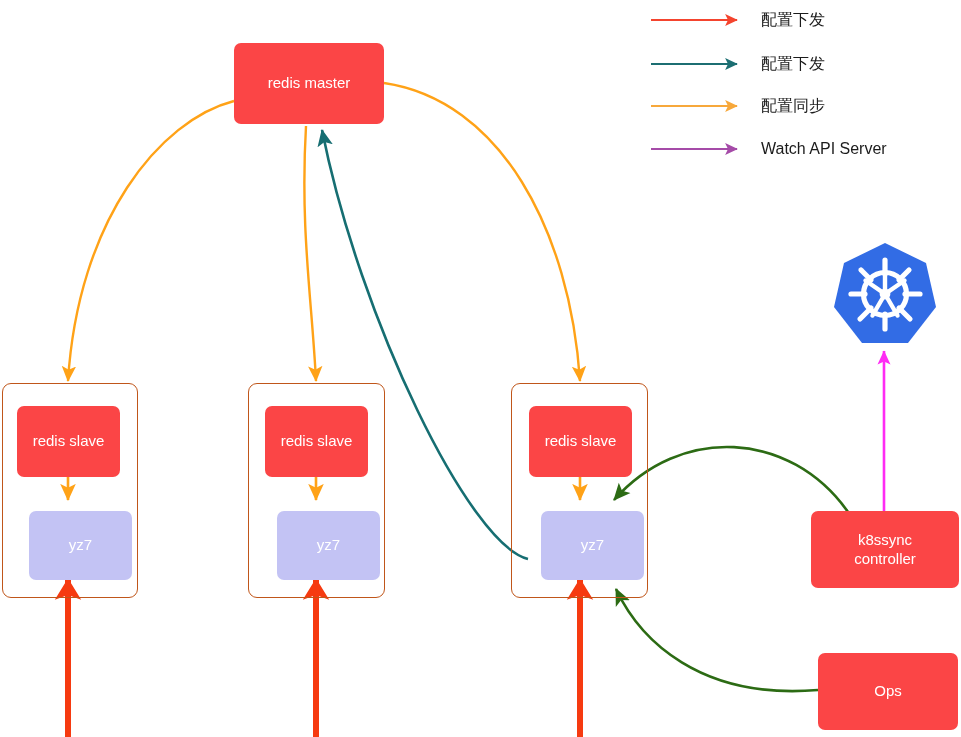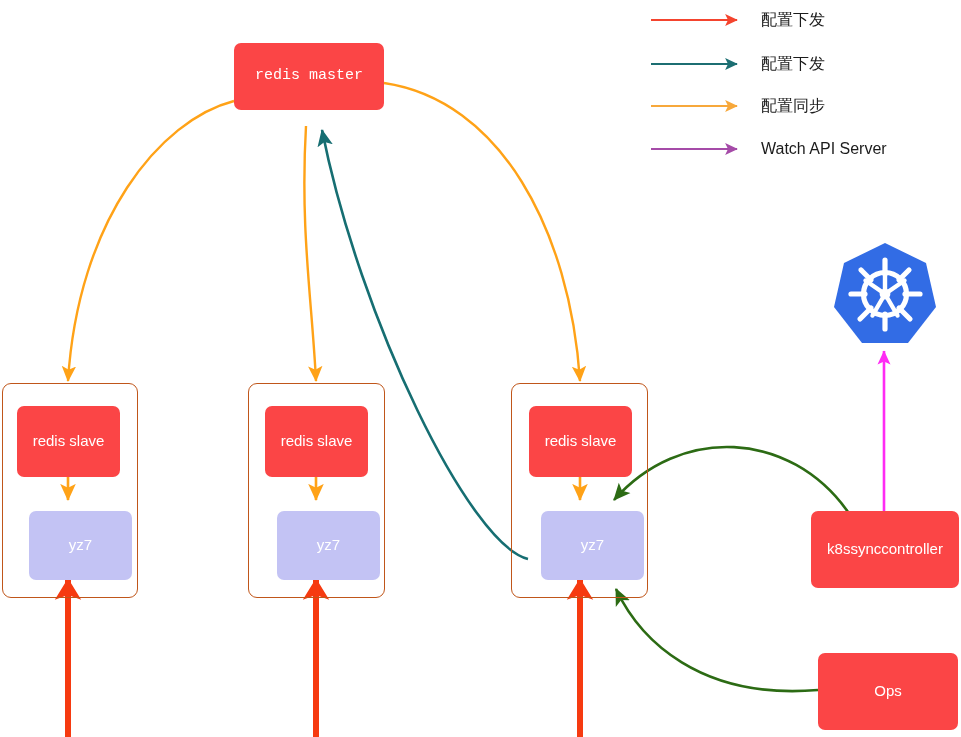--- a/index.html
+++ b/index.html
@@ -63,21 +63,21 @@
 
     <path d="M818,690 C700,700 640,640 616,589" fill="none" stroke="#2C6B14" stroke-width="2.6" marker-end="url(#ah-green)"></path>
 
     <path d="M884,511 L884,351" fill="none" stroke="#FF2BF4" stroke-width="2.6" marker-end="url(#ah-magenta)"></path>
 
     <path d="M68,737 L68,580" fill="none" stroke="#F63A10" stroke-width="6" marker-end="url(#ah-userred)"></path>
     <path d="M316,737 L316,580" fill="none" stroke="#F63A10" stroke-width="6" marker-end="url(#ah-userred)"></path>
     <path d="M580,737 L580,580" fill="none" stroke="#F63A10" stroke-width="6" marker-end="url(#ah-userred)"></path>
   </svg>
 
-  <div class="node node-red" style="left:234px;top:43px;width:150px;height:67px;font-family:Liberation Mono, monospace;">
+  <div class="node node-red" style="left:234px;top:43px;width:150px;height:81px;">
     <span>redis master</span>
   </div>
 
   <div class="group-box" style="left:2px;top:383px;width:136px;height:215px;"></div>
   <div class="node node-red" style="left:17px;top:406px;width:103px;height:71px;">
     <span>redis slave</span>
   </div>
   <div class="node node-purple" style="left:17px;top:511px;width:103px;height:69px;">
     <span>yz7</span>
   </div>
@@ -91,21 +91,21 @@
   </div>
 
   <div class="group-box" style="left:511px;top:383px;width:137px;height:215px;"></div>
   <div class="node node-red" style="left:529px;top:406px;width:103px;height:71px;">
     <span>redis slave</span>
   </div>
   <div class="node node-purple" style="left:529px;top:511px;width:103px;height:69px;">
     <span>yz7</span>
   </div>
 
-  <div class="node node-red" style="left:811px;top:511px;width:148px;height:77px;flex-direction:row;">
+  <div class="node node-red" style="left:811px;top:511px;width:148px;height:77px;flex-direction:column;">
     <span>k8ssync</span>
     <span>controller</span>
   </div>
 
   <div class="node node-red" style="left:818px;top:653px;width:140px;height:77px;">
     <span>Ops</span>
   </div>
 
   <div class="k8s-logo" style="left:833px;top:240px;width:104px;height:108px;">
     <svg viewBox="0 0 104 108" width="104" height="108">

